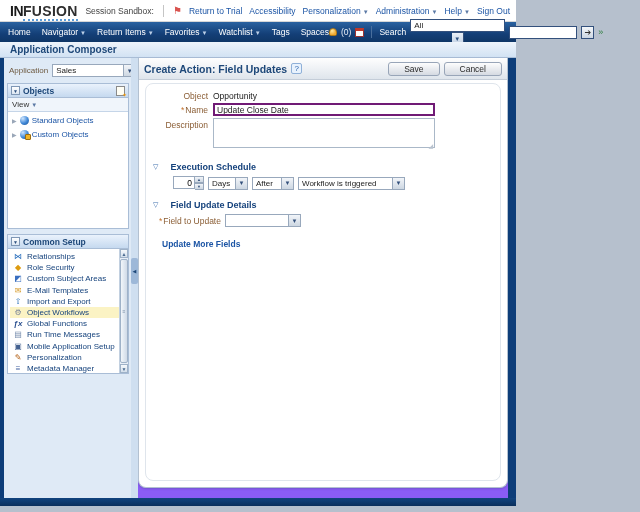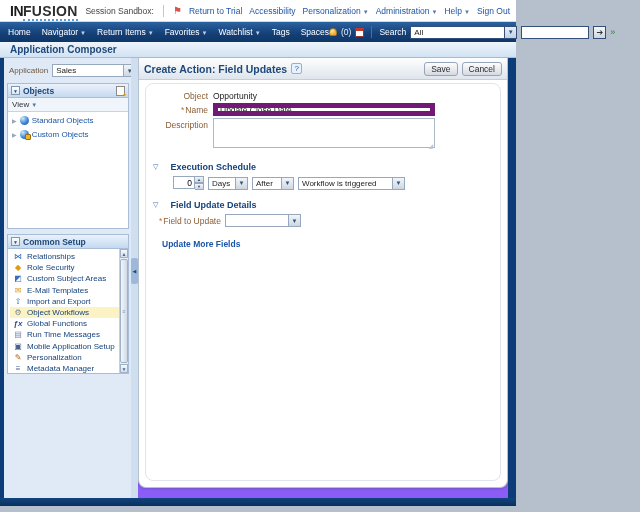--- a/index.html
+++ b/index.html
@@ -22,21 +22,21 @@
   
   .navbar { height:20px; flex:0 0 20px; background:linear-gradient(#2a62a0, #143f77 60%, #0f3666); display:flex; align-items:center; padding:0 8px; color:#fff; }
   .nav-items { display:flex; gap:11px; font-size:8.5px; }
   .nav-item { color:#fff; cursor:pointer; white-space:nowrap; }
   .nav-item .caret { color:#bcd0e8; }
   .nav-right { margin-left:auto; display:flex; align-items:center; gap:4px; font-size:8.5px; }
   .bell { width:8px; height:8px; background:radial-gradient(circle at 35% 30%, #ffe9a0, #f0a830 70%); border-radius:50% 50% 20% 20%; border:1px solid #b07a18; display:inline-block; }
   .cal { width:9px; height:9px; background:#fff; border:1px solid #993333; border-top:3px solid #c0392b; display:inline-block; }
   .nav-count { color:#e8eef6; }
   .nav-vdiv { width:1px; height:12px; background:#4a6f9d; margin:0 3px; }
-  .scope-combo { display:flex; align-items:center; }
+  .scope-combo { display:flex; align-items:center;flex-direction:column; }
   .scope-field { width:95px; height:13px; background:#fff; border:1px solid #33507c; font-size:8px; color:#222; padding:0 3px; display:flex; align-items:center; }
   .scope-btn { width:12px; height:13px; background:linear-gradient(#e9eff7,#c3d2e4); border:1px solid #33507c; border-left:none; font-size:6px; color:#2a4f7f; display:flex; align-items:center; justify-content:center; cursor:pointer; }
   .search-input { width:68px; height:13px; border:1px solid #33507c; font-size:8px; padding:0 2px; }
   .go-btn { width:13px; height:13px; background:linear-gradient(#f4f7fa,#ccd6e2); border:1px solid #33507c; font-size:8px; color:#333; display:flex; align-items:center; justify-content:center; cursor:pointer; }
   .adv-ic { font-size:9px; color:#2f7f3f; cursor:pointer; }
 
   
   .composerbar { height:16px; flex:0 0 16px; background:linear-gradient(#eef4fb,#d2e2f3); border-bottom:1px solid #a9bdd6; display:flex; align-items:center; padding:0 10px; }
   .composer-title { font-size:10px; font-weight:bold; color:#1e4879; }
 
@@ -85,30 +85,30 @@
   .splitter { flex:0 0 7px; background:#cfdff0; position:relative; cursor:col-resize; }
   .split-tab { position:absolute; top:200px; left:0px; width:7px; height:26px; background:#9db8d8; border-radius:2px; display:flex; align-items:center; justify-content:center; font-size:5px; color:#1e4879; cursor:pointer; }
 
   
   .main-wrap { flex:1 1 auto; display:flex; flex-direction:column; min-width:0; padding-bottom:10px; }
   .card { flex:1 1 auto; background:#fff; border:1px solid #b3c1d1; border-top:none; border-bottom-left-radius:8px; border-bottom-right-radius:8px; display:flex; flex-direction:column; box-shadow:0 1px 2px rgba(40,60,90,.25); }
   .card-hdr { flex:0 0 22px; background:linear-gradient(#fefefe,#dfe5ec); border-bottom:1px solid #c4cdd8; border-radius:0; display:flex; align-items:center; padding:0 5px; }
   .page-title { font-size:10.5px; font-weight:bold; color:#1e4879; }
   .help-ic { width:11px; height:11px; margin-left:4px; background:#e8f2fd; border:1px solid #8fb0d8; border-radius:2px; font-size:8px; color:#2a62ad; display:flex; align-items:center; justify-content:center; cursor:pointer; }
   .hdr-btns { margin-left:auto; display:flex; gap:4px; }
-  .btn { font-size:8.5px; color:#2b2b2b; background:linear-gradient(#fdfdfd,#d5dae2); border:1px solid #98a5b8; border-radius:3px; padding:1px 6px; cursor:pointer; }
+  .btn { font-size:8.5px; color:#2b2b2b; background:linear-gradient(#fdfdfd,#d5dae2); border:1px solid #98a5b8; border-radius:3px; padding:1px 15px; cursor:pointer; }
   .card-body { flex:1 1 auto; padding:3px 6px 6px 6px; min-height:0; }
   .inner-panel { height:100%; border:1px solid #dfe5ec; border-radius:8px; padding:5px 0 0 0; }
 
   .frow { display:flex; align-items:center; margin:2px 0; }
   .frow.top { align-items:flex-start; }
   .flabel { flex:0 0 62px; text-align:right; font-size:8.5px; color:#8a5d34; margin-right:5px; white-space:nowrap; }
   .req { color:#c4722d; margin-right:1px; }
   .fvalue { font-size:8.5px; color:#1a1a1a; }
-  .txt-input { width:222px; height:13px; border:5px solid #701a75; font-size:8.5px; padding:0 2px; color:#222; }
+  .txt-input { width:222px; height:13px; border:2px solid #701a75; font-size:8.5px; padding:0 2px; color:#222; }
   .ta-wrap { position:relative; display:inline-block; }
   .ta { width:222px; height:30px; border:1px solid #aab8c8; font-size:8.5px; resize:none; }
   .ta-wrap::after { content:"◢"; position:absolute; right:2px; bottom:3px; font-size:6px; color:#b9c3cf; }
 
   .section-hdr { display:flex; align-items:center; gap:12px; margin:10px 0 4px 7px; cursor:pointer; }
   .sec-disc { font-size:7px; color:#3f6fad; }
   .sec-title { font-size:9px; font-weight:bold; color:#15427c; }
 
   .sched-row { display:flex; align-items:center; gap:4px; margin:3px 0 0 27px; }
   .spin { display:inline-flex; align-items:stretch; }

